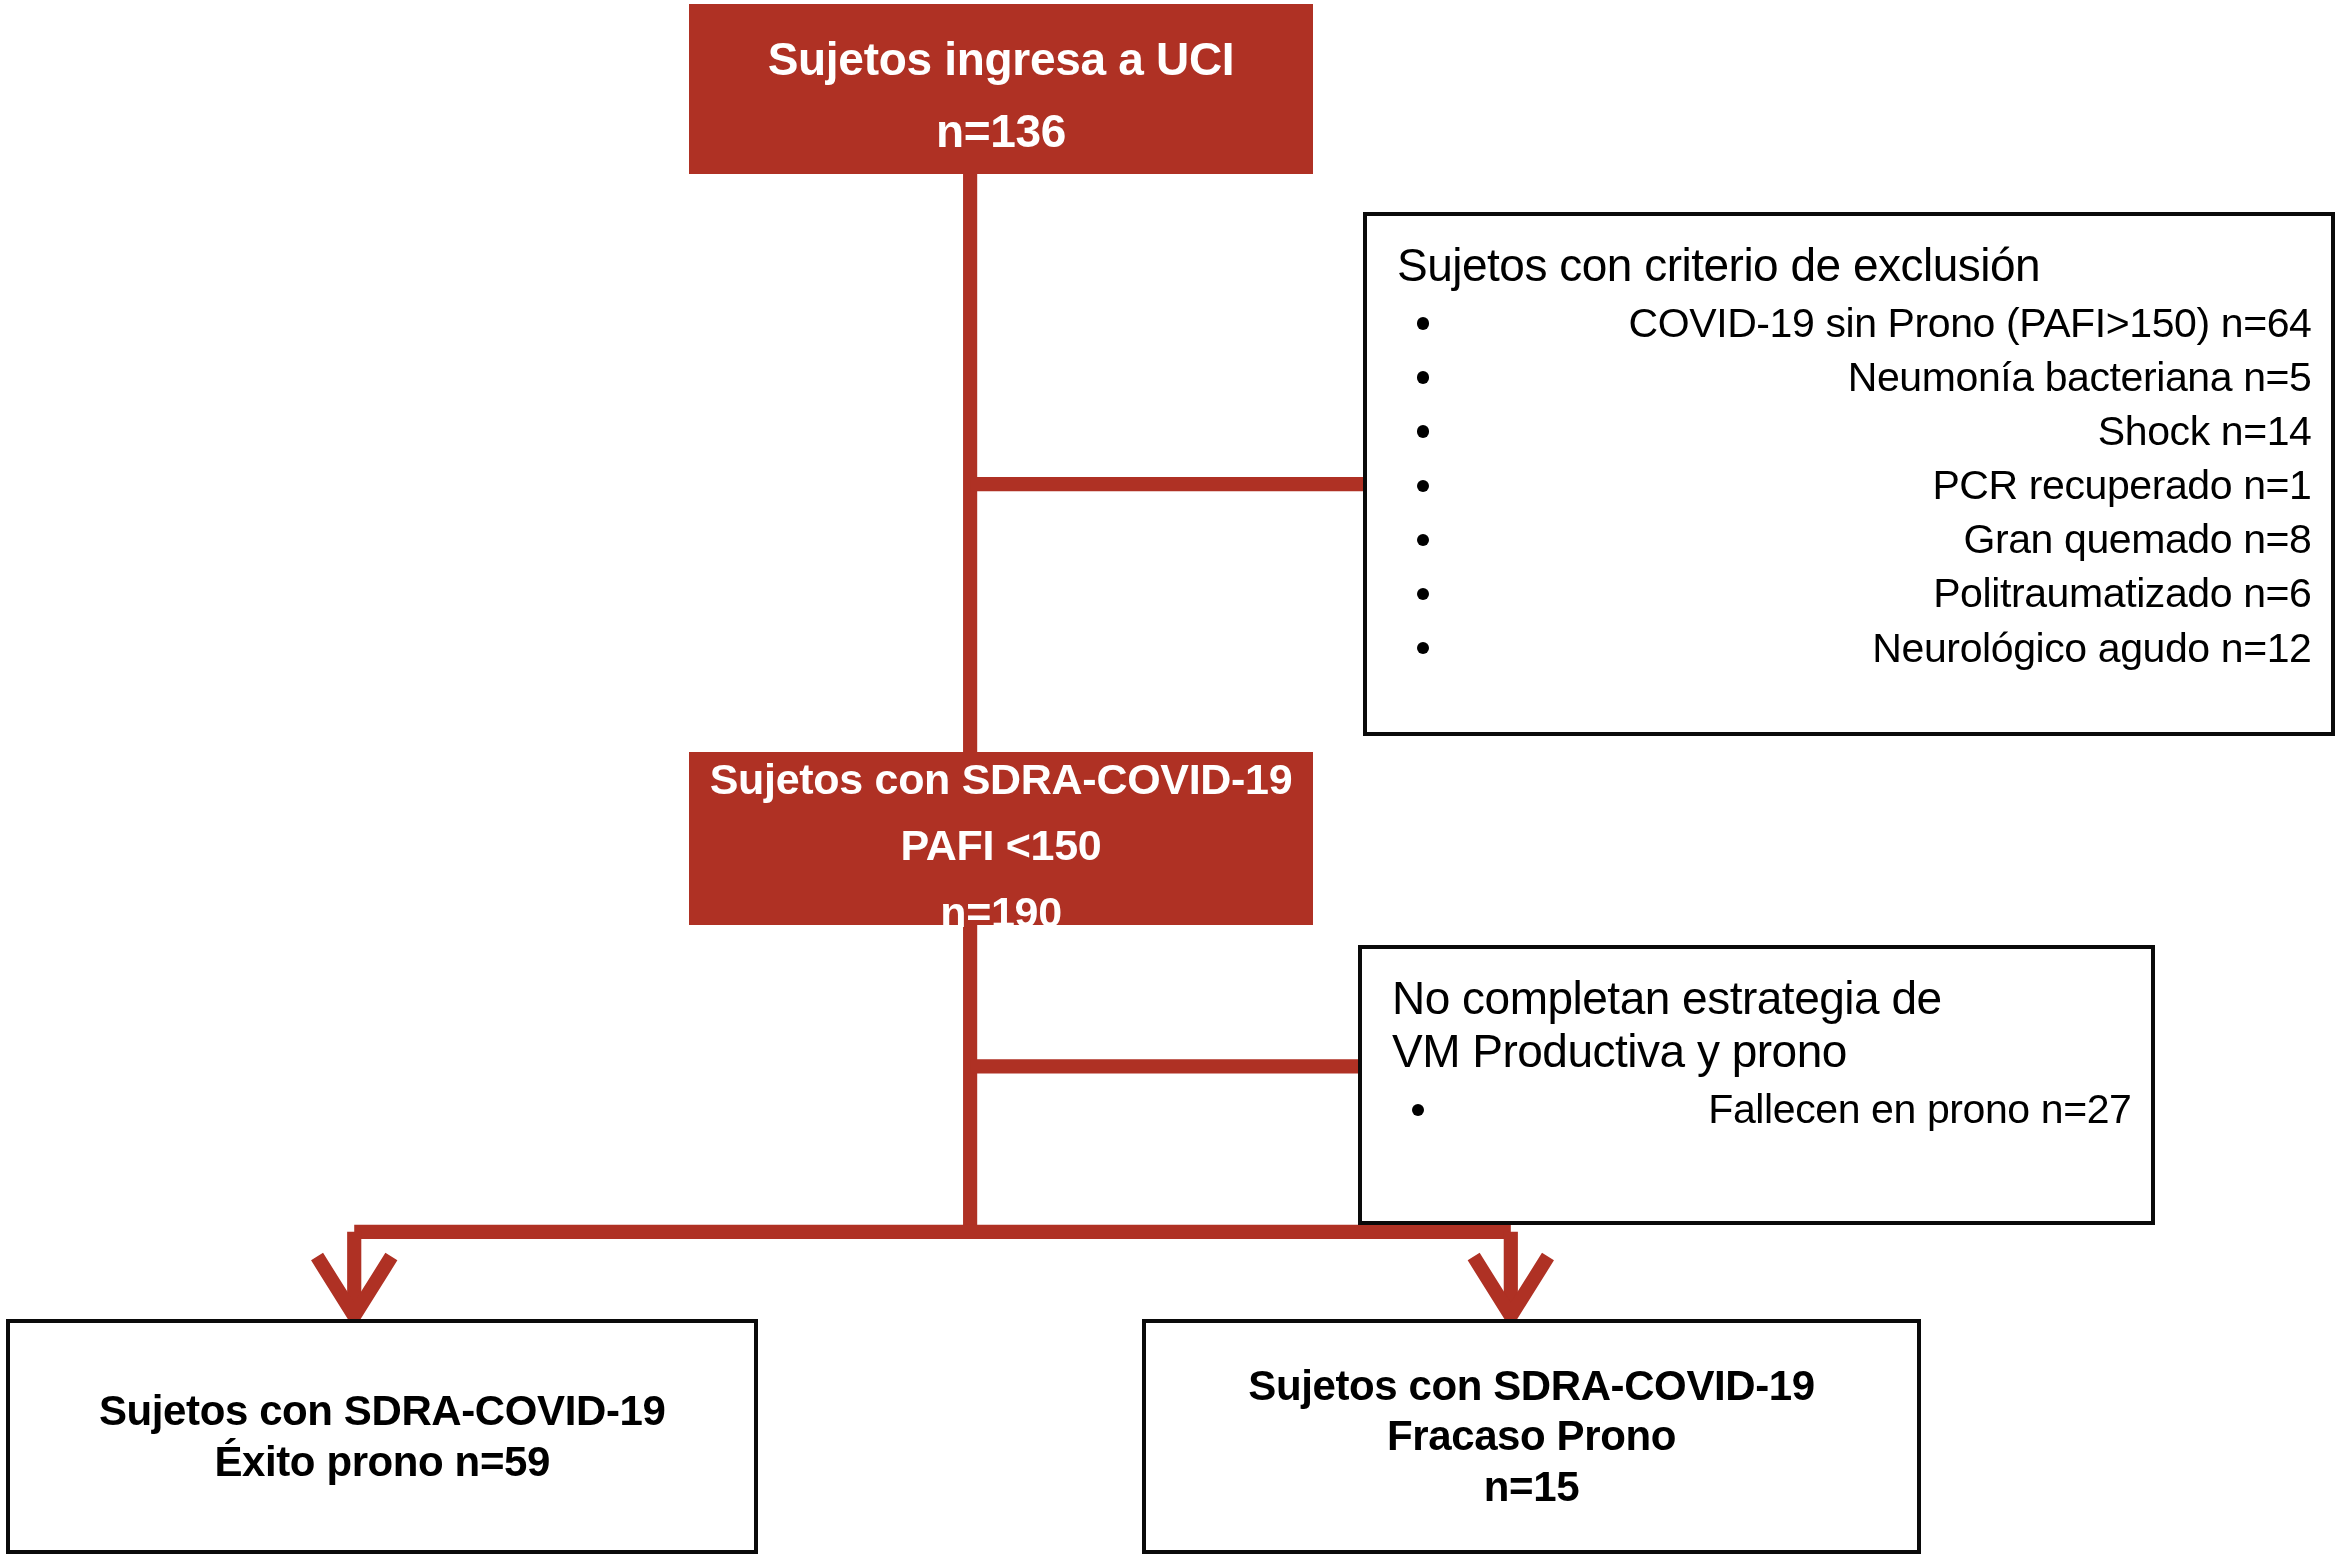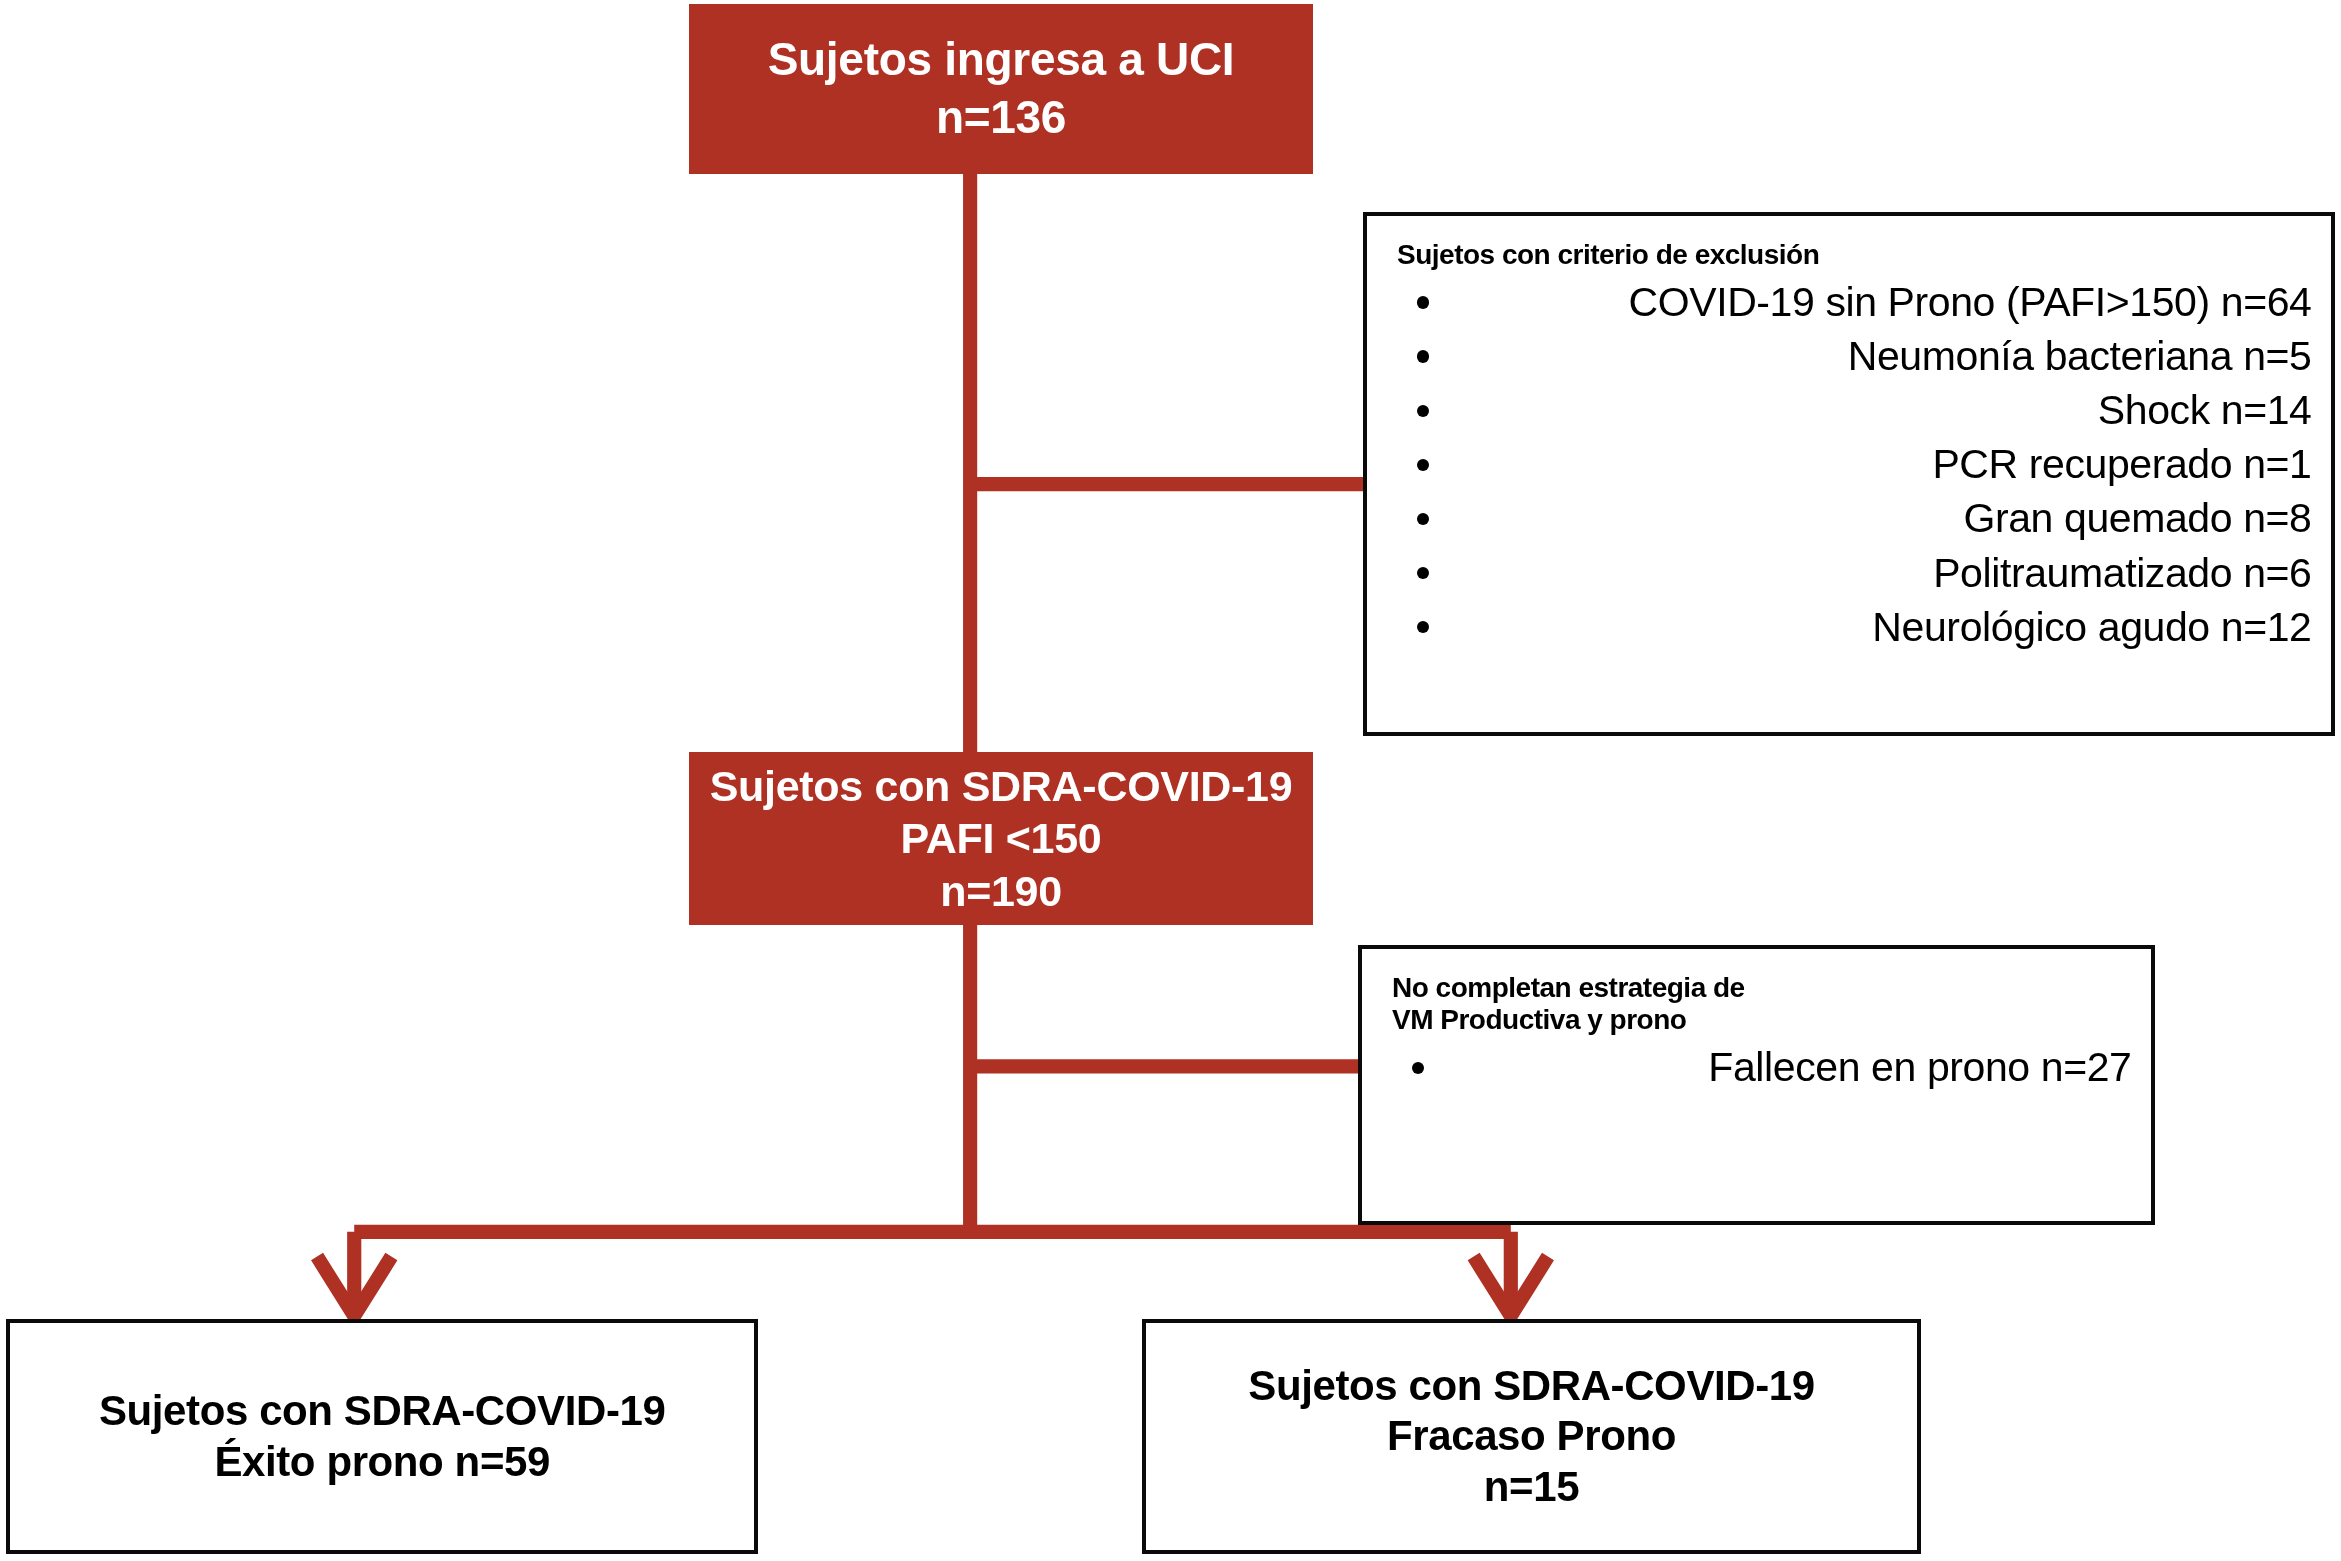--- a/index.html
+++ b/index.html
@@ -40,39 +40,40 @@
     flex-direction: column;
     align-items: center;
     justify-content: center;
     text-align: center;
     font-weight: bold;
     letter-spacing: -0.3px;
   }
   .node.filled .line {
     display: block;
     white-space: nowrap;
+    margin-top: 14px;
   }
 
   
   .node.outlined {
     background: #ffffff;
     border: 4.4px solid #0a0a0a;
     color: #000000;
   }
 
   
   .node.listbox {
     padding: 23px 19.5px 16px 30px;
     display: flex;
     flex-direction: column;
     justify-content: flex-start;
   }
   .node.listbox .heading {
-    font-weight: bold;
-    font-size: 28px;
+    font-weight: normal;
+    font-size: 46px;
     line-height: 1.16;
     letter-spacing: -0.5px;
     white-space: nowrap;
   }
   .node.listbox .heading .hline { display: block; }
 
   .bullets {
     list-style: none;
     margin: 3.5px 0 0 0;
     padding: 0;

